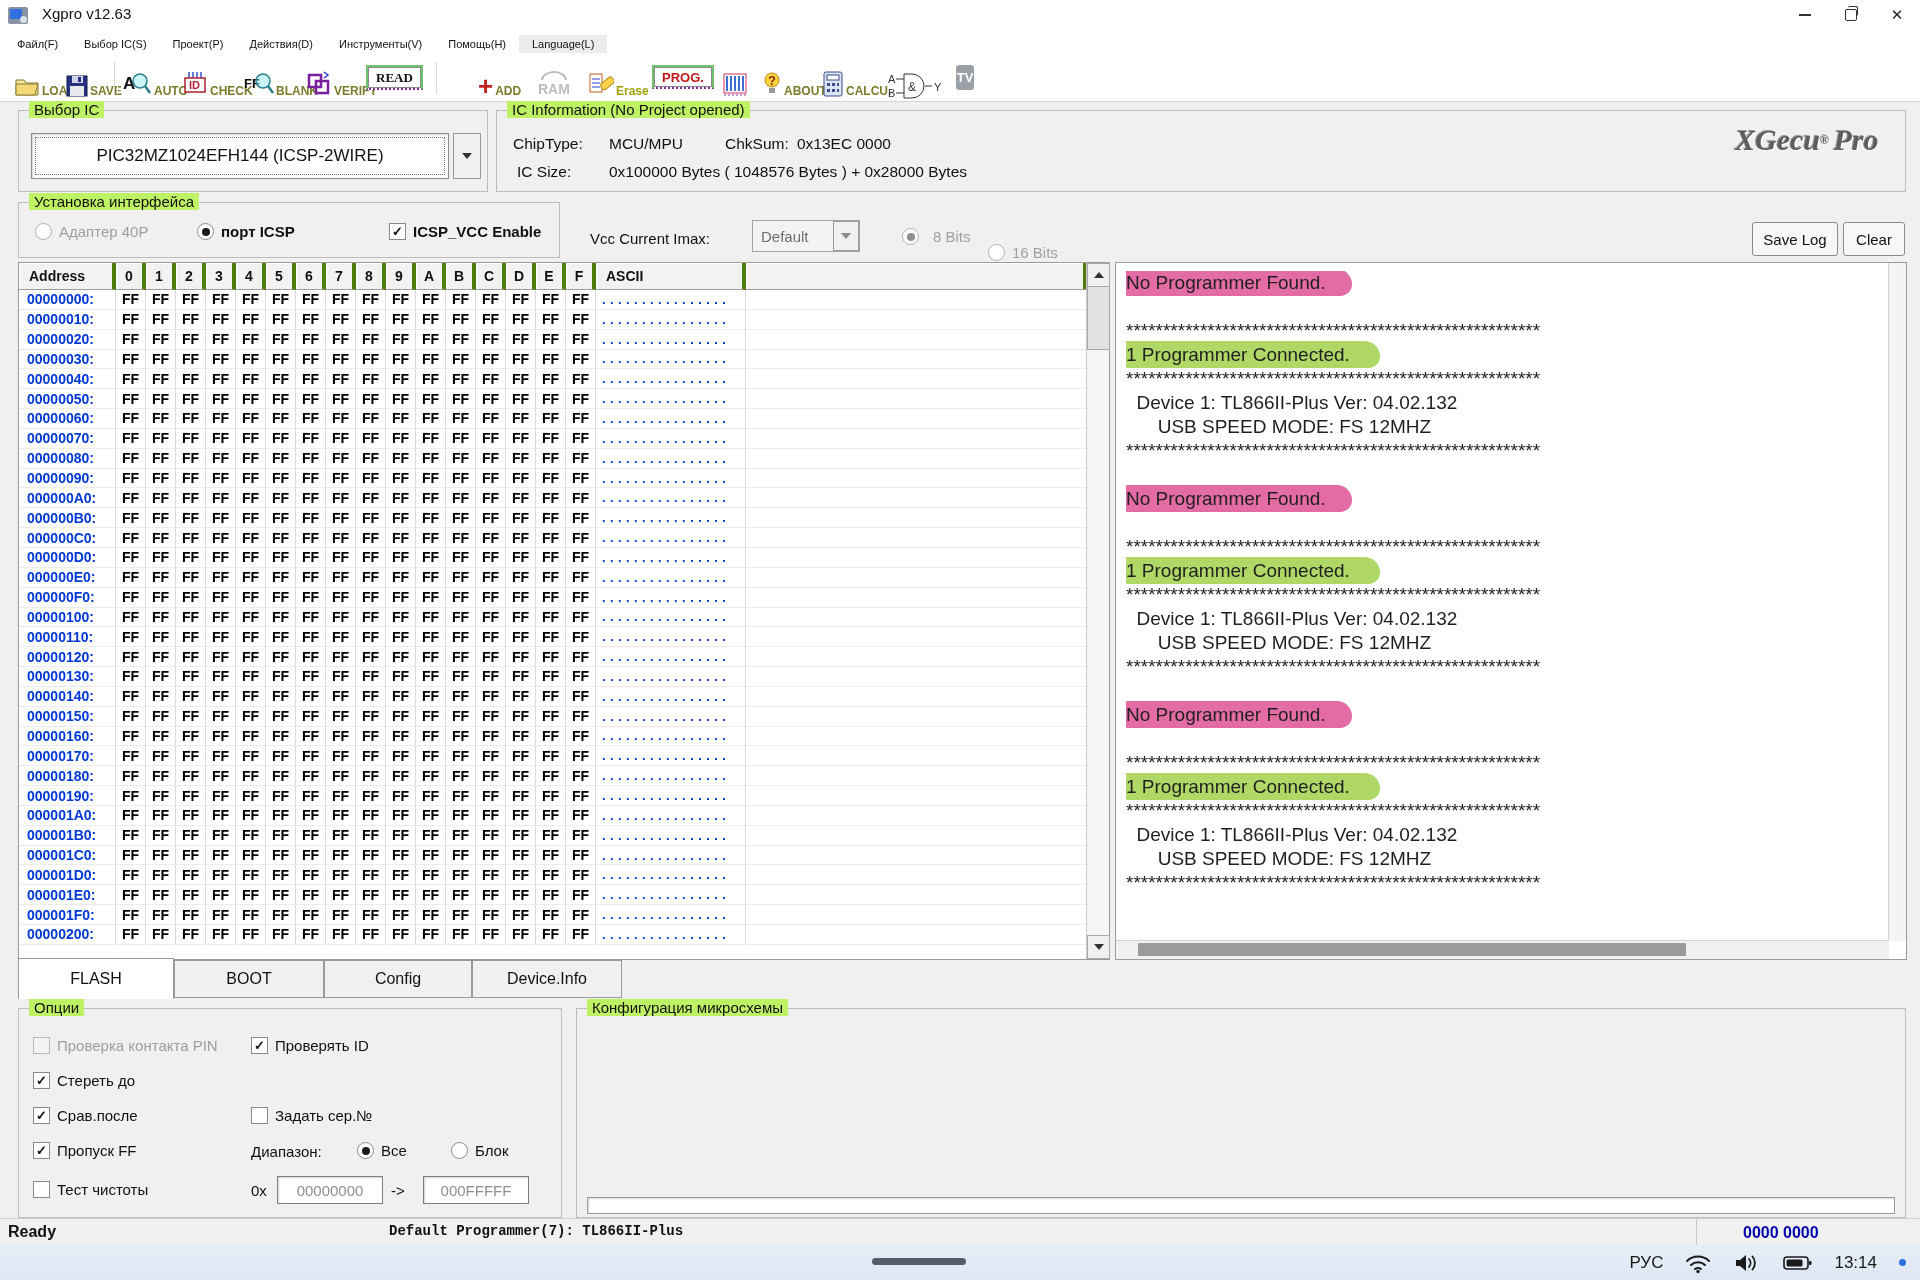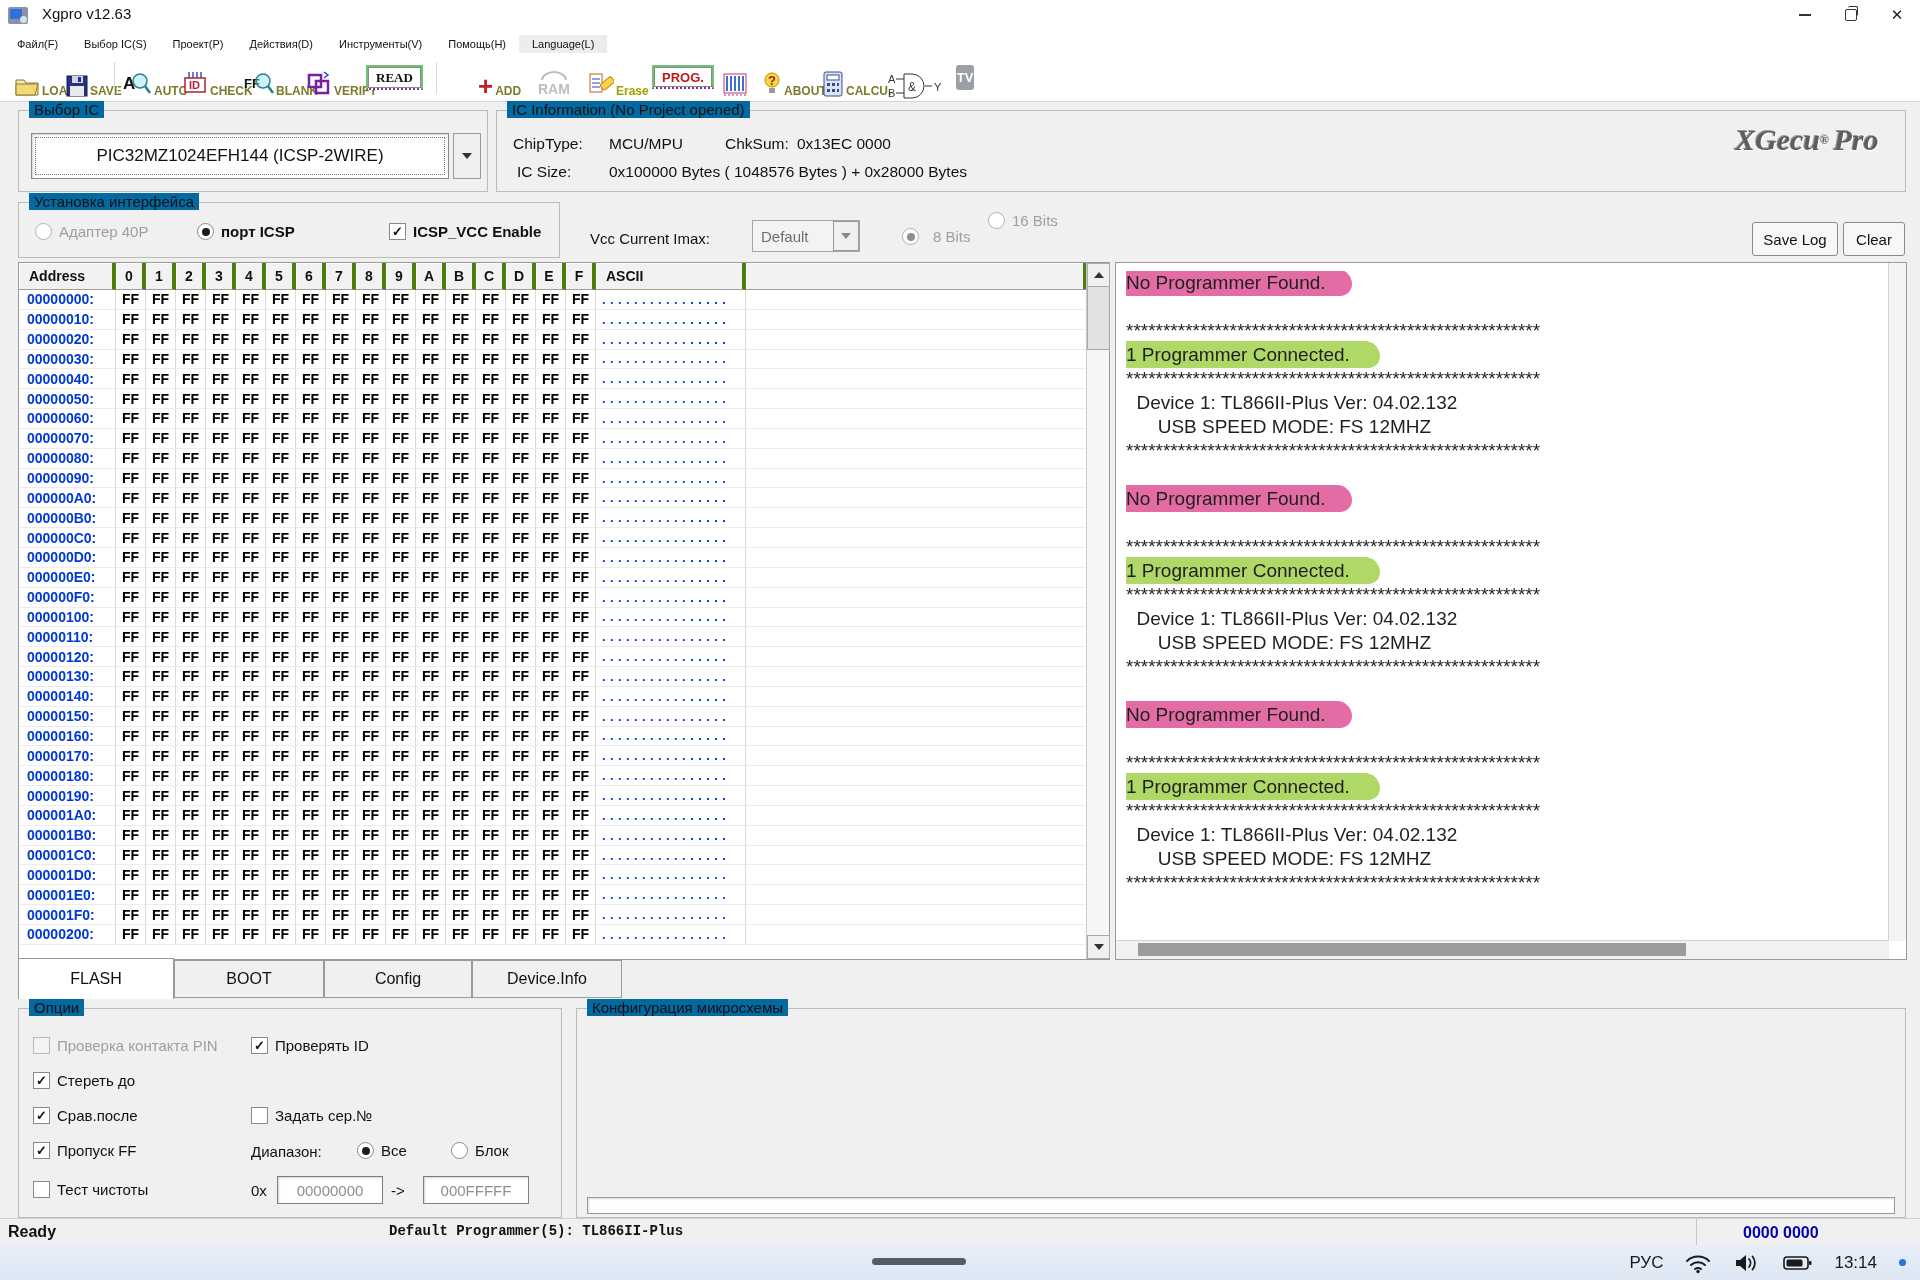--- a/index.html
+++ b/index.html
@@ -21,21 +21,21 @@
   .menu-item.hilite{background:#ececec;}
   
   #toolbar{left:0;top:57px;width:1920px;height:44px;background:#fff;border-bottom:1px solid #d6d6d6;}
   .tbi{position:absolute;top:3px;height:38px;display:flex;align-items:flex-end;gap:2px;}
   .tbl{font-size:12px;font-weight:bold;color:#7b7b2a;line-height:14px;}
   .tsep{position:absolute;top:5px;width:2px;height:32px;border-left:1px solid #d9d9d9;border-right:1px solid #fff;}
   .tbbtn{border:2px solid #6fc26f;background:#fff;outline:1px solid #8a8a8a;outline-offset:-3px;
          font-size:13px;font-weight:bold;padding:3px 8px 2px 8px;border-bottom:2px dotted #8a2aa0;}
   
   .group{border:1px solid #bcbcbc;background:#f0f0f0;}
-  .glabel{position:absolute;top:-10px;left:10px;background:#0369a1;padding:0 5px;font-size:15px;}
+  .glabel{position:absolute;top:-10px;left:10px;background:#bef264;padding:0 5px;font-size:15px;}
   
   .cb{width:15px;height:15px;background:#fff;border:1px solid #8a8a8a;display:inline-flex;align-items:center;justify-content:center;
       font-size:13px;font-weight:bold;color:#111;flex:none;}
   .cb.checked::after{content:"\2713";}
   .cb.dis{border-color:#b9b9b9;background:#f3f3f3;}
   .radio{width:15px;height:15px;border-radius:50%;background:#fff;border:1px solid #8a8a8a;position:relative;flex:none;}
   .radio.sel::after{content:"";position:absolute;inset:3.5px;border-radius:50%;background:#1b1b1b;}
   .radio.dis{border-color:#b2b2b2;}
   .radio.dis.sel::after{background:#8f8f8f;}
   .lbl{font-size:15px;}
@@ -308,21 +308,21 @@
 <div class="abs" style="left:752px;top:220px;width:106px;height:30px;border:1px solid #a5a5a5;background:#f3f3f3;display:flex;align-items:center;">
   <span class="lbl" style="margin-left:8px;color:#6e6e6e;flex:1;">Default</span>
   <div class="ddbtn" style="width:24px;height:28px;">
     <div class="arrow-down" style="border-top-color:#8a8a8a;"></div>
   </div>
 </div>
 <div class="ctl" style="left:902px;top:228px;gap:14px;">
   <span class="radio dis sel"></span>
   <span class="lbl dislbl">8 Bits</span>
 </div>
-<div class="ctl" style="left:988px;top:212px;text-align:right;">
+<div class="ctl" style="left:988px;top:244px;text-align:right;">
   <span class="radio dis"></span>
   <span class="lbl dislbl">16 Bits</span>
 </div>
 <div class="btn abs" style="left:1752px;top:222px;width:84px;height:32px;">
   <span>Save Log</span>
 </div>
 <div class="btn abs" style="left:1843px;top:222px;width:60px;height:32px;">
   <span>Clear</span>
 </div>
 
@@ -1112,21 +1112,21 @@
   <input class="abs sunken" style="left: 404px; top: 167px; width: 100px; height: 24px; text-align: center; color: rgb(143, 143, 143); font-size: 15px; border: 1px solid rgb(127, 127, 127);" readonly="" value="000FFFFF">
 </div>
 
 <div class="group abs" style="left:576px;top:1008px;width:1328px;height:208px;">
   <span class="glabel">Конфигурация микросхемы</span>
   <div class="abs" style="left:10px;right:10px;bottom:3px;height:15px;background:#fff;border:1px solid #9a9a9a;box-shadow:inset 1px 1px 2px rgba(0,0,0,.15);"></div>
 </div>
 
 <div id="statusbar" class="abs">
   <span id="status-ready">Ready</span>
-  <span id="status-prog">Default Programmer(5): TL866II-Plus</span>
+  <span id="status-prog">Default Programmer(7): TL866II-Plus</span>
   <div id="status-counter">0000 0000</div>
 </div>
 
 <div id="taskbar" class="abs">
   <div id="task-pill"></div>
   <div id="tray">
     <span class="txt">РУС</span>
     <svg width="26" height="22" viewBox="0 0 26 22">
       <path d="M2 9 a16 16 0 0 1 22 0" fill="none" stroke="#1a1a1a" stroke-width="2" stroke-linecap="round"></path>
       <path d="M6 13 a10.5 10.5 0 0 1 14 0" fill="none" stroke="#1a1a1a" stroke-width="2" stroke-linecap="round"></path>

